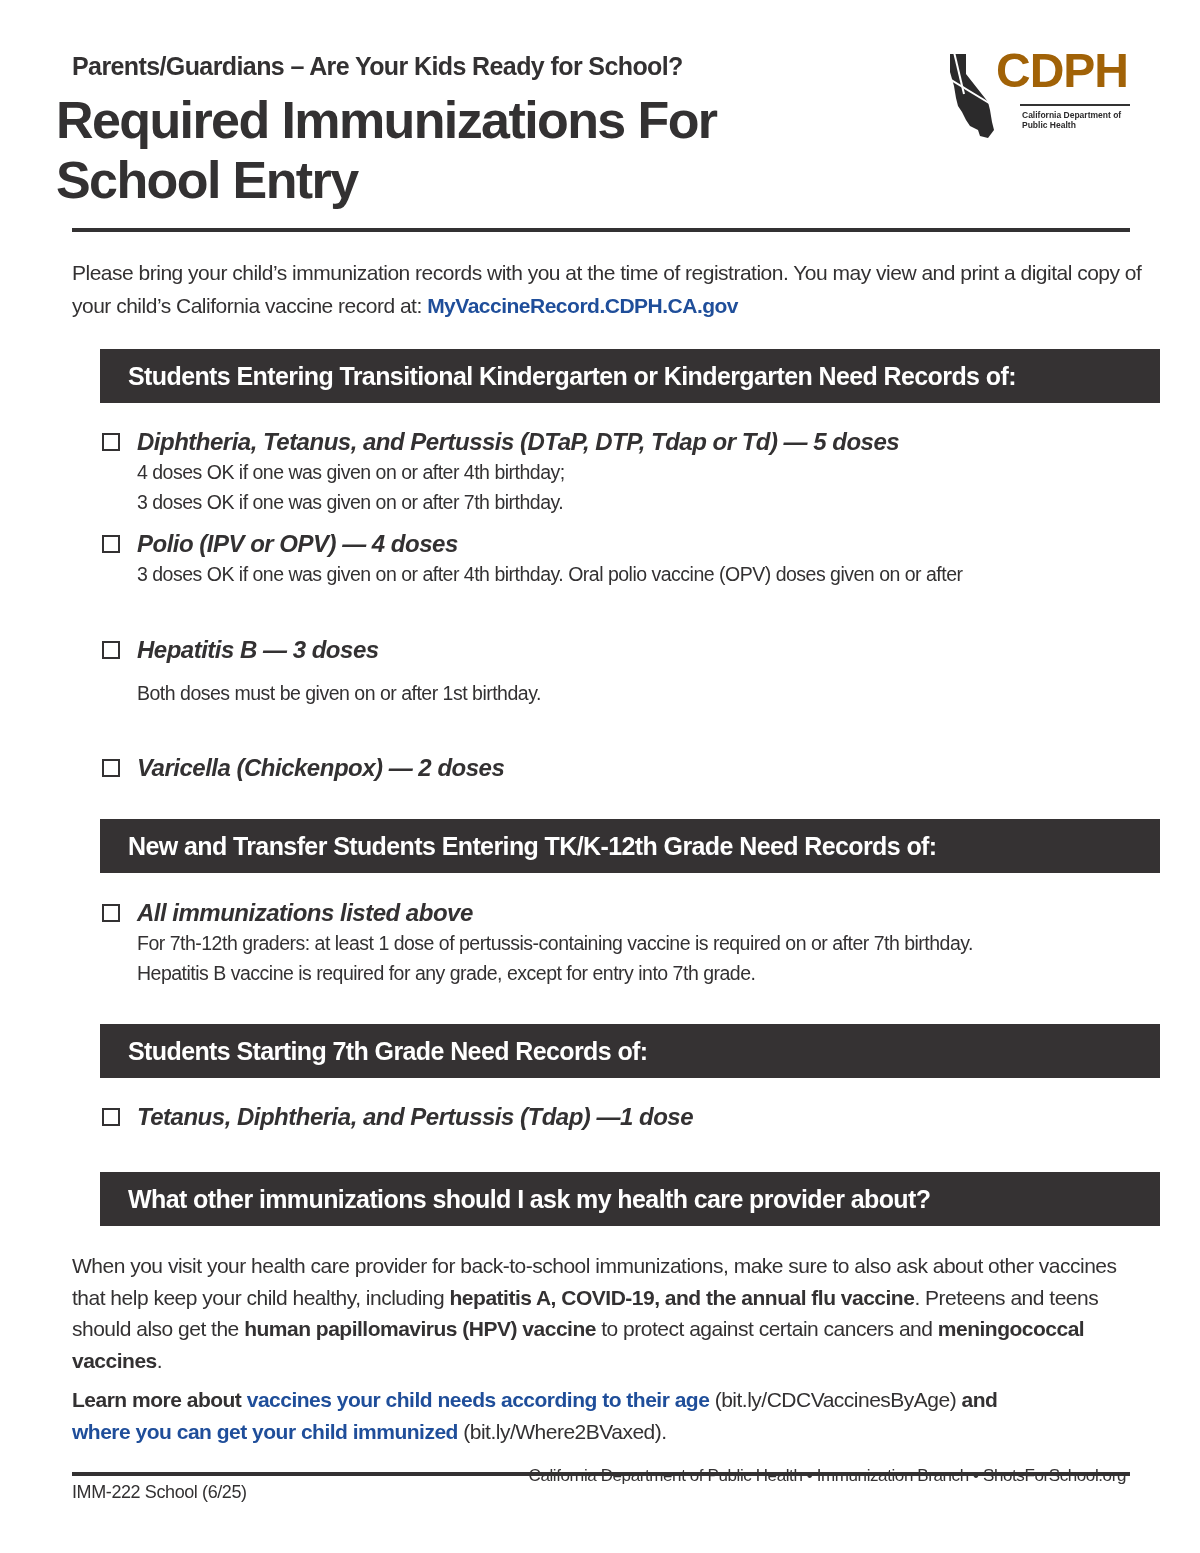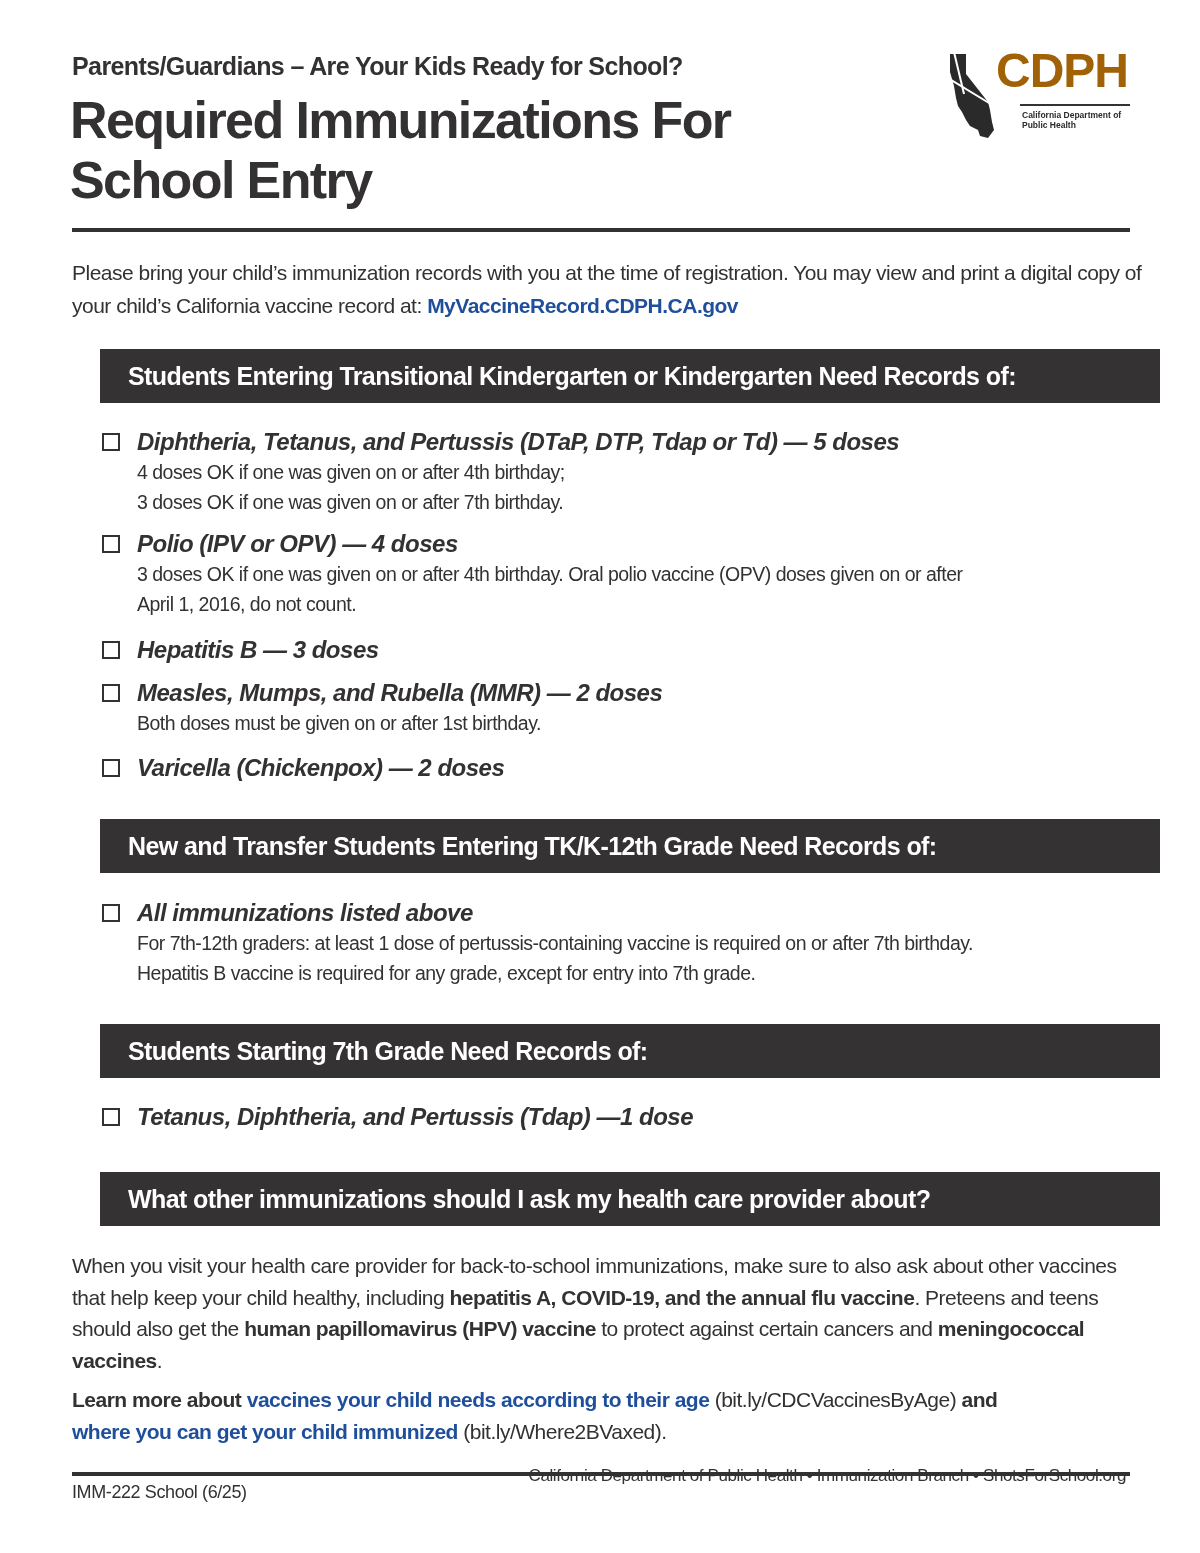--- a/index.html
+++ b/index.html
@@ -5,21 +5,21 @@
   html, body { margin: 0; padding: 0; background: #ffffff; }
   body {
     width: 1200px; height: 1553px; position: relative; overflow: hidden;
     font-family: "Liberation Sans", sans-serif; color: #333132;
   }
   .subtitle {
     position: absolute; left: 72px; top: 52px;
     font-size: 25px; font-weight: bold; letter-spacing: -0.6px; color: #333132;
   }
   .title {
-    position: absolute; left: 70px; top: 90px; width: 820px;
+    position: absolute; left: 56px; top: 90px; width: 820px;
     font-size: 52px; font-weight: bold; line-height: 60px; letter-spacing: -1.6px; color: #333132;
   }
   .logo { position: absolute; left: 948px; top: 50px; width: 185px; height: 92px; }
   .logo-text {
     position: absolute; left: 48px; top: -6px;
     font-size: 48px; font-weight: bold; letter-spacing: -1px; color: #a16207; line-height: 54px;
   }
   .logo-rule { position: absolute; left: 72px; top: 54px; width: 110px; height: 2px; background: #333; }
   .logo-sub {
     position: absolute; left: 74px; top: 60px; font-size: 8.5px; font-weight: bold; line-height: 10px; color: #2b2a2b;
@@ -80,35 +80,30 @@
   <div class="item-note">4 doses OK if one was given on or after 4th birthday;</div>
   <div class="item-note">3 doses OK if one was given on or after 7th birthday.</div>
 </div>
 
 <div class="item" style="top:529px;">
   <div class="item-head">
       <span class="cbox"></span>
       <span>Polio (IPV or OPV) — 4 doses</span>
     </div>
   <div class="item-note">3 doses OK if one was given on or after 4th birthday. Oral polio vaccine (OPV) doses given on or after</div>
-  <div class="item-note">April 1, 2016, do not count.</div>
 </div>
 
 <div class="item" style="top:635px;">
   <div class="item-head">
       <span class="cbox"></span>
       <span>Hepatitis B — 3 doses</span>
     </div>
 </div>
 
 <div class="item" style="top:678px;">
-  <div class="item-head">
-      <span class="cbox"></span>
-      <span>Measles, Mumps, and Rubella (MMR) — 2 doses</span>
-    </div>
   <div class="item-note">Both doses must be given on or after 1st birthday.</div>
 </div>
 
 <div class="item" style="top:753px;">
   <div class="item-head">
       <span class="cbox"></span>
       <span>Varicella (Chickenpox) — 2 doses</span>
     </div>
 </div>
 

